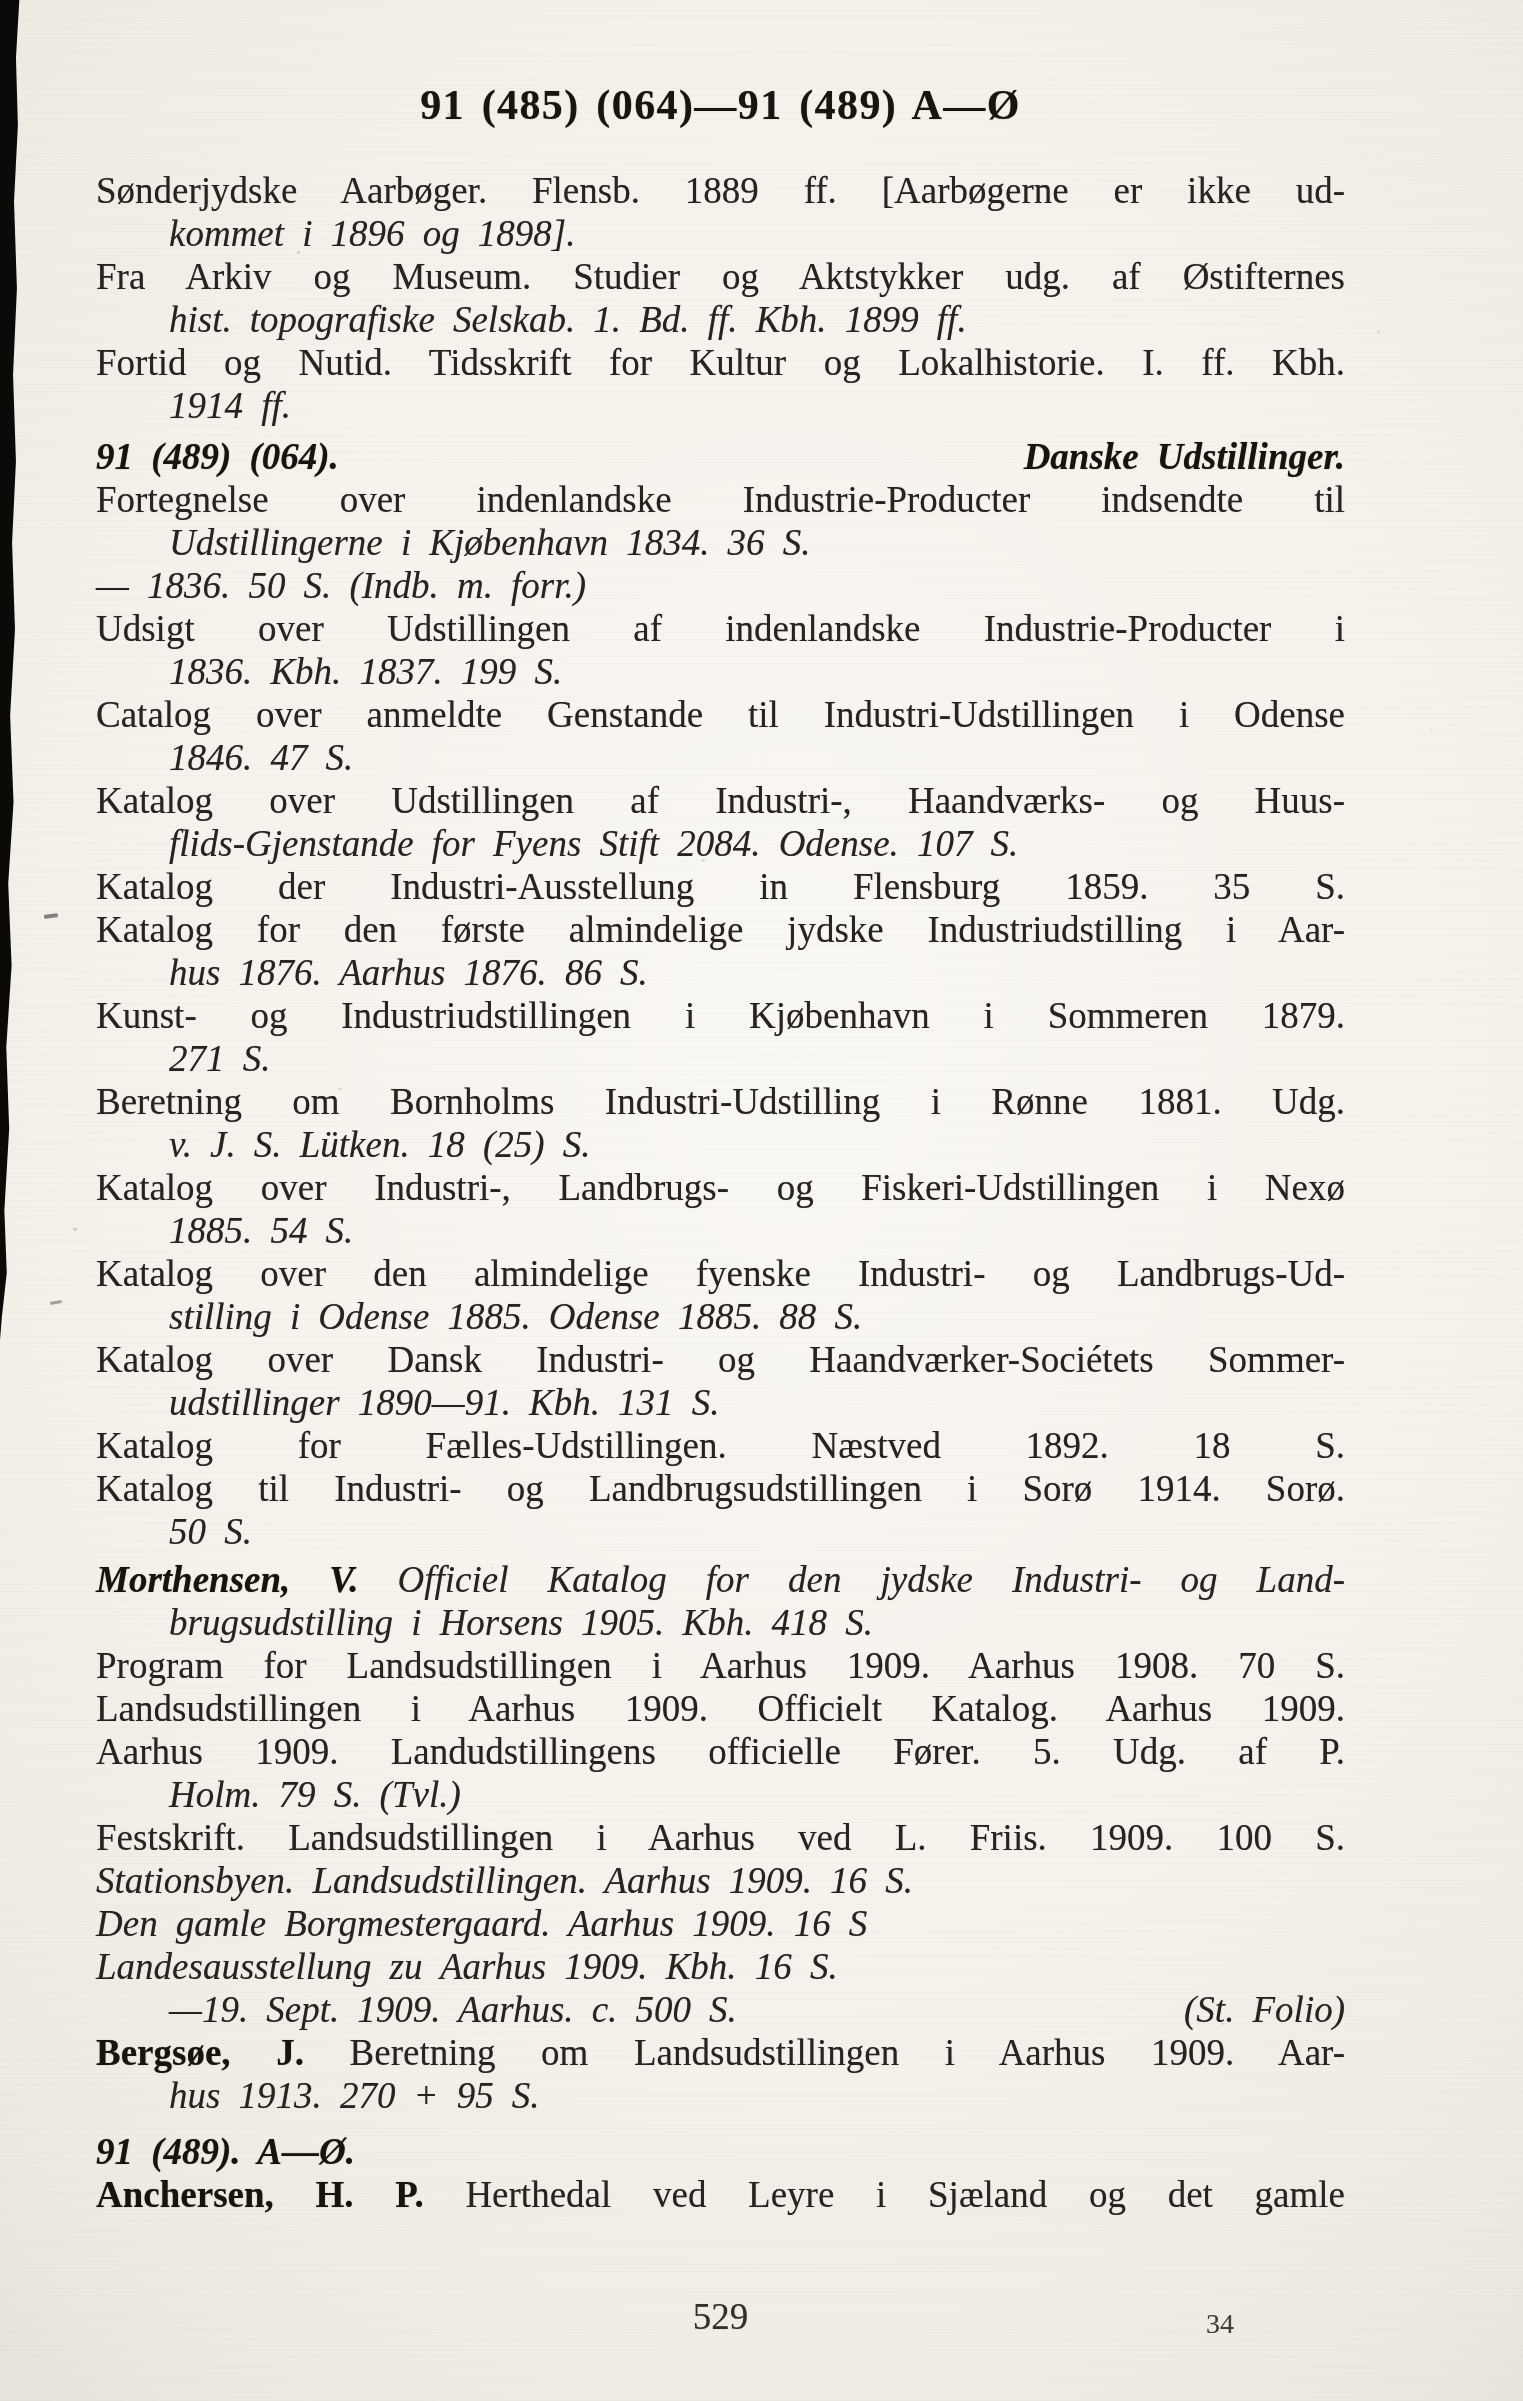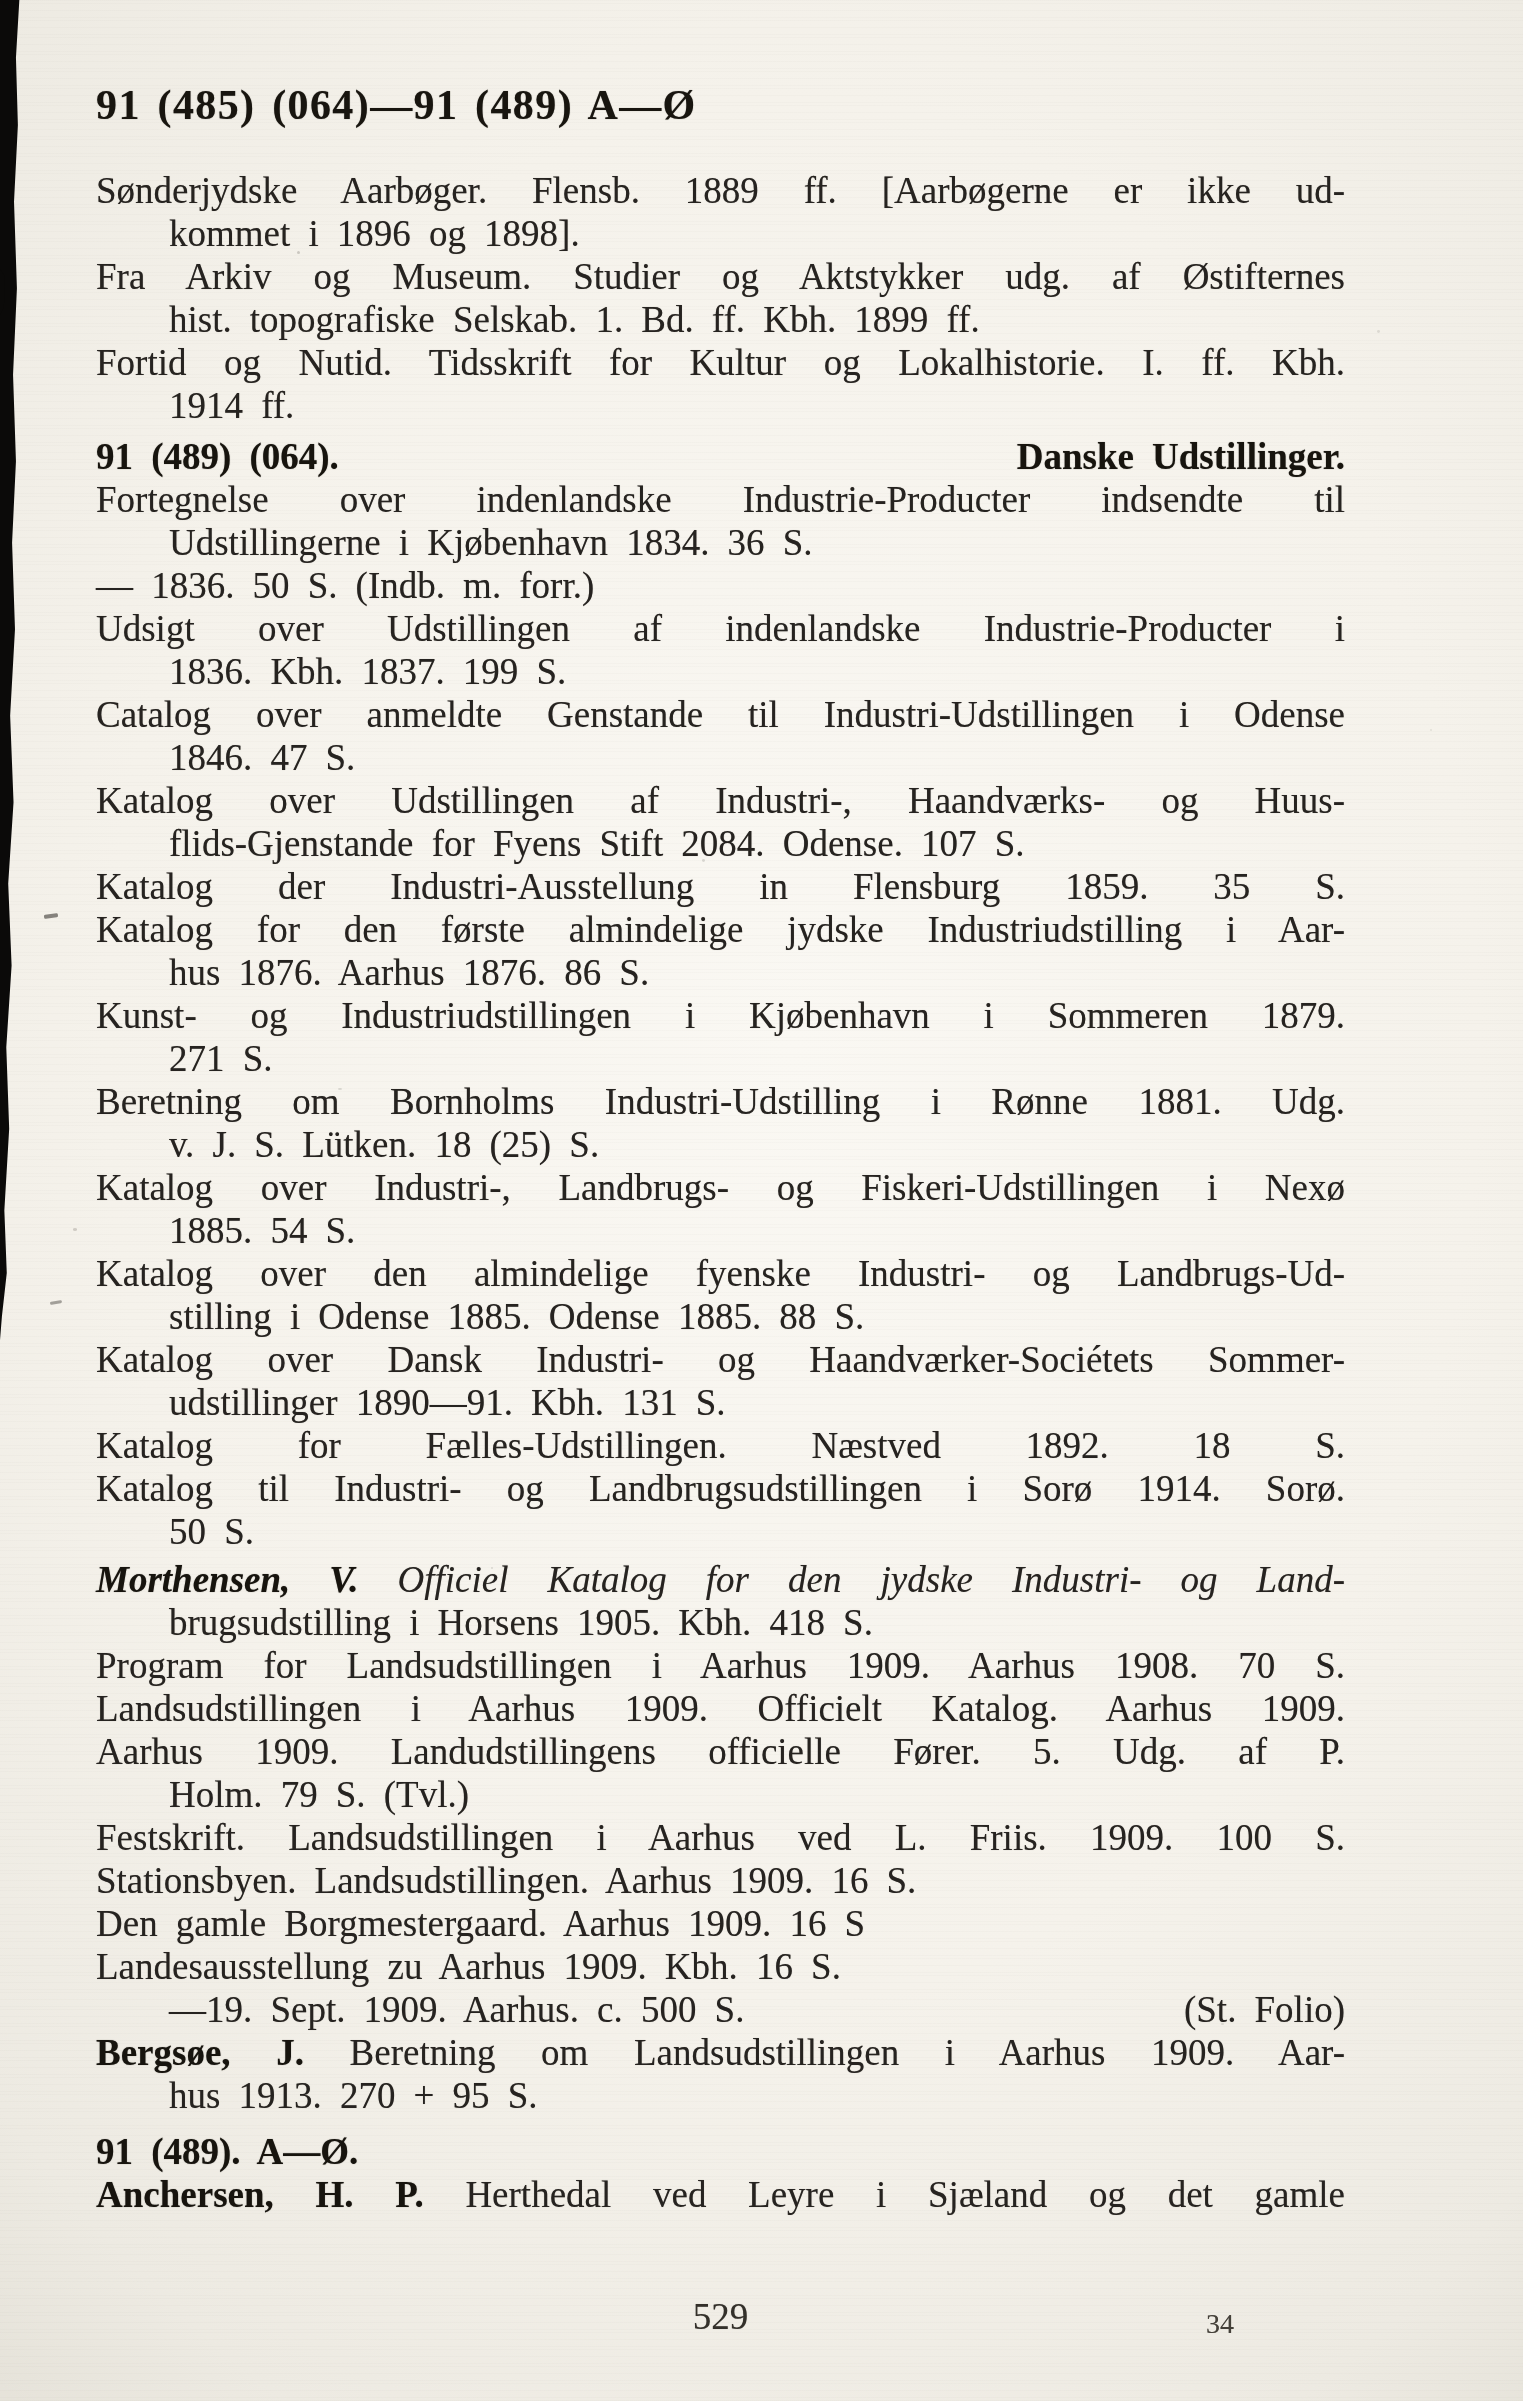--- a/index.html
+++ b/index.html
@@ -43,40 +43,40 @@
     background: #2a2722;
     opacity: 0.55;
     border-radius: 1.4px;
     pointer-events: none;
   }
   .running-head {
     position: absolute;
     top: 81px;
     left: 96px;
     width: 1249px;
-    text-align: left;
+    text-align: center;
     font-size: 42px;
     font-weight: 700;
     letter-spacing: 1.4px;
     word-spacing: 4.8px;
     color: #18150f;
     text-shadow: 0 0 1px rgba(25, 22, 16, 0.45);
     white-space: nowrap;
   }
   .text-block {
     position: absolute;
     top: 169px;
     left: 96px;
     width: 1249px;
     font-size: 37px;
     line-height: 43px;
     text-shadow: 0 0 0.7px rgba(35, 31, 25, 0.42);
   }
   .line { min-height: 43px; }
-  .line:not(.j) { white-space: nowrap; word-spacing: 0.24em; }
+  .line:not(.j) { white-space: nowrap; word-spacing: 0.24em; font-style: italic; }
   .line.j { text-align: justify; text-align-last: justify; word-spacing: 0.12em; }
   .line.ind { padding-left: 73px; }
   .line.split {
     display: flex;
     justify-content: space-between;
     align-items: center;
     white-space: nowrap;
   }
   .line .b, .b {
     font-weight: 700;

